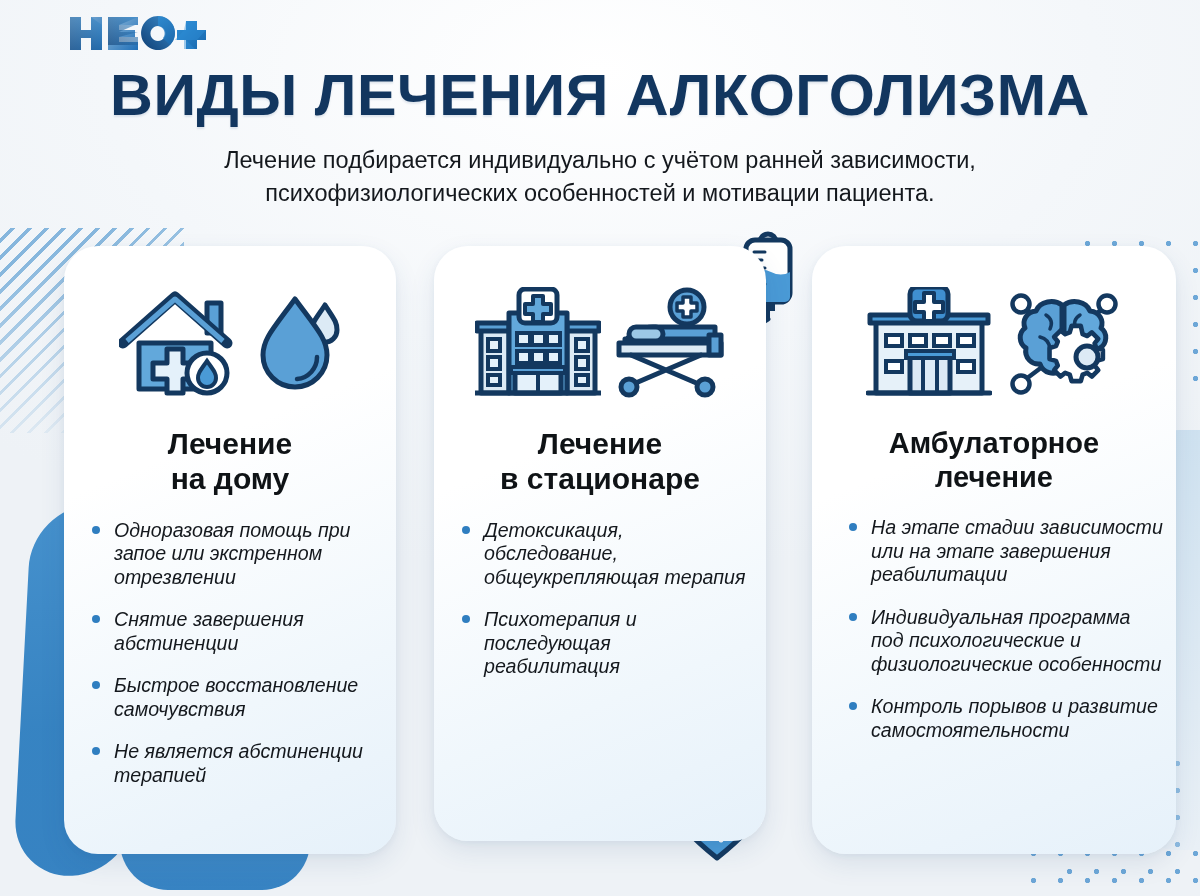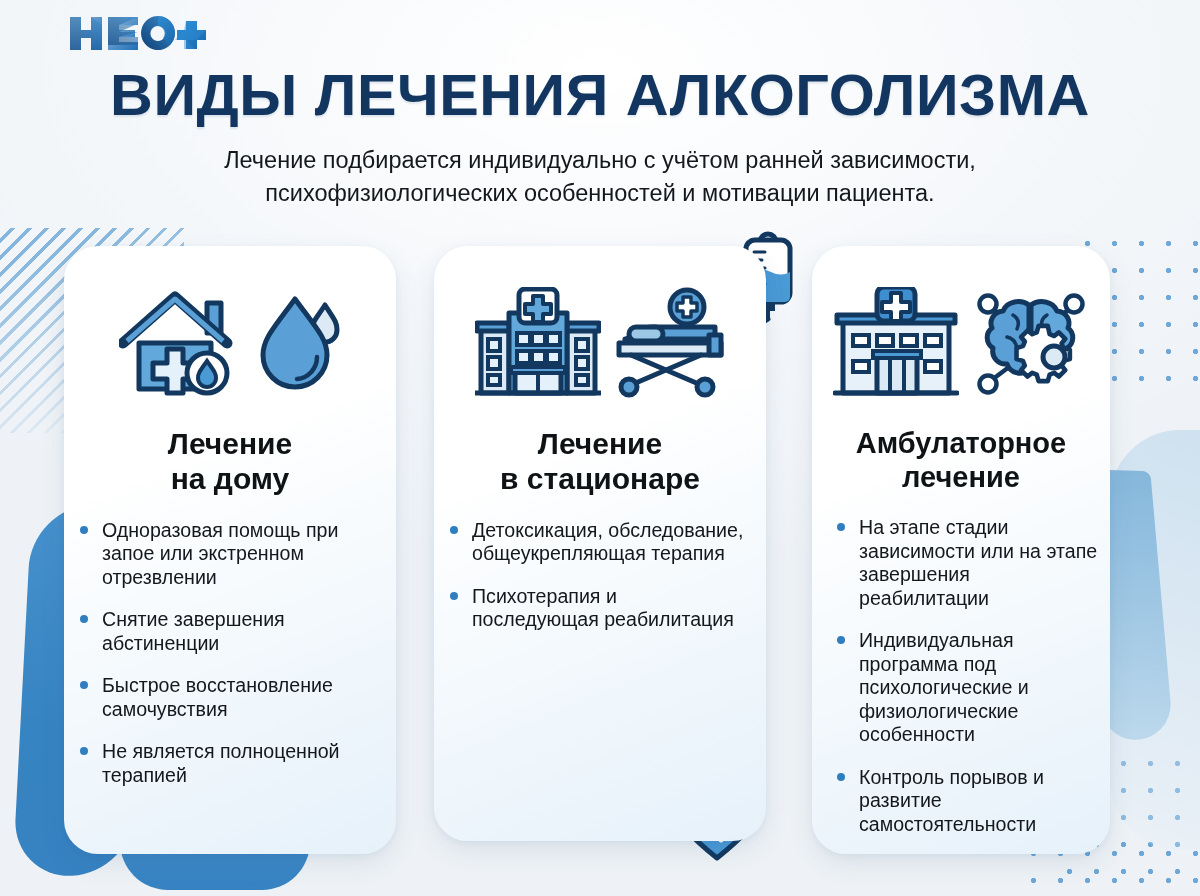--- a/index.html
+++ b/index.html
@@ -81,32 +81,32 @@
   .cards{position:absolute;left:0;top:246px;width:1200px;height:620px;}
   .card{
     position:absolute;top:0;
     background:linear-gradient(158deg,#ffffff 0%,#ffffff 34%,#f0f7fc 72%,#e6f1fa 100%);
     border-radius:34px;
     box-shadow:0 10px 26px rgba(40,80,130,.10), 0 2px 6px rgba(40,80,130,.06);
     padding:0;
   }
   .card1{left:64px;width:332px;height:608px;}
   .card2{left:434px;width:332px;height:595px;}
-  .card3{left:812px;width:298px;height:608px;}
+  .card3{left:812px;width:364px;height:608px;}
 
   .icon-row{
     height:130px;display:flex;align-items:center;justify-content:center;gap:14px;
     padding-top:34px;box-sizing:content-box;
   }
   .card-title{
     text-align:center;font-weight:700;font-size:30px;line-height:1.16;
     color:#0f1316;margin-top:17px;padding:0 16px;
   }
   .card3 .card-title{font-size:29px;}
-  .bullets{margin:22px 0 0 0;padding:0 20px 0 15px;list-style:none;}
+  .bullets{margin:22px 0 0 12px;padding:0 20px 0 15px;list-style:none;font-style:italic;}
   .bullets li{
     position:relative;padding-left:23px;margin-bottom:19px;
     font-size:19.6px;line-height:1.2;color:#14181d;
   }
   .bullets li::before{
     content:"";position:absolute;left:1px;top:7px;
     width:8px;height:8px;border-radius:50%;background:#2f7ec0;
   }
   .card3 .bullets{padding-left:24px;padding-right:12px;}
   .card1 .bullets{padding-right:10px;}
@@ -216,21 +216,21 @@
         </span>
       </div>
       <div class="card-title">
         <div>Лечение</div>
         <div>на дому</div>
       </div>
       <ul class="bullets">
         <li>Одноразовая помощь при запое или экстренном отрезвлении</li>
         <li>Снятие завершения абстиненции</li>
         <li>Быстрое восстановление самочувствия</li>
-        <li>Не является полноценной терапией</li>
+        <li>Не является абстиненции терапией</li>
       </ul>
     </div>
 
     <div class="card card2">
       <div class="icon-row">
         <span>
           <svg width="126" height="112" viewBox="0 0 126 112" aria-hidden="true">
             <path d="M6 42 h28 v64 H6 Z" fill="#dceaf5" stroke="#13385f" stroke-width="5" stroke-linejoin="round"></path>
             <path d="M92 42 h28 v64 H92 Z" fill="#dceaf5" stroke="#13385f" stroke-width="5" stroke-linejoin="round"></path>
             <path d="M2 36 h32 v8 H2 Z" fill="#5aa0d6" stroke="#13385f" stroke-width="5" stroke-linejoin="round"></path>

